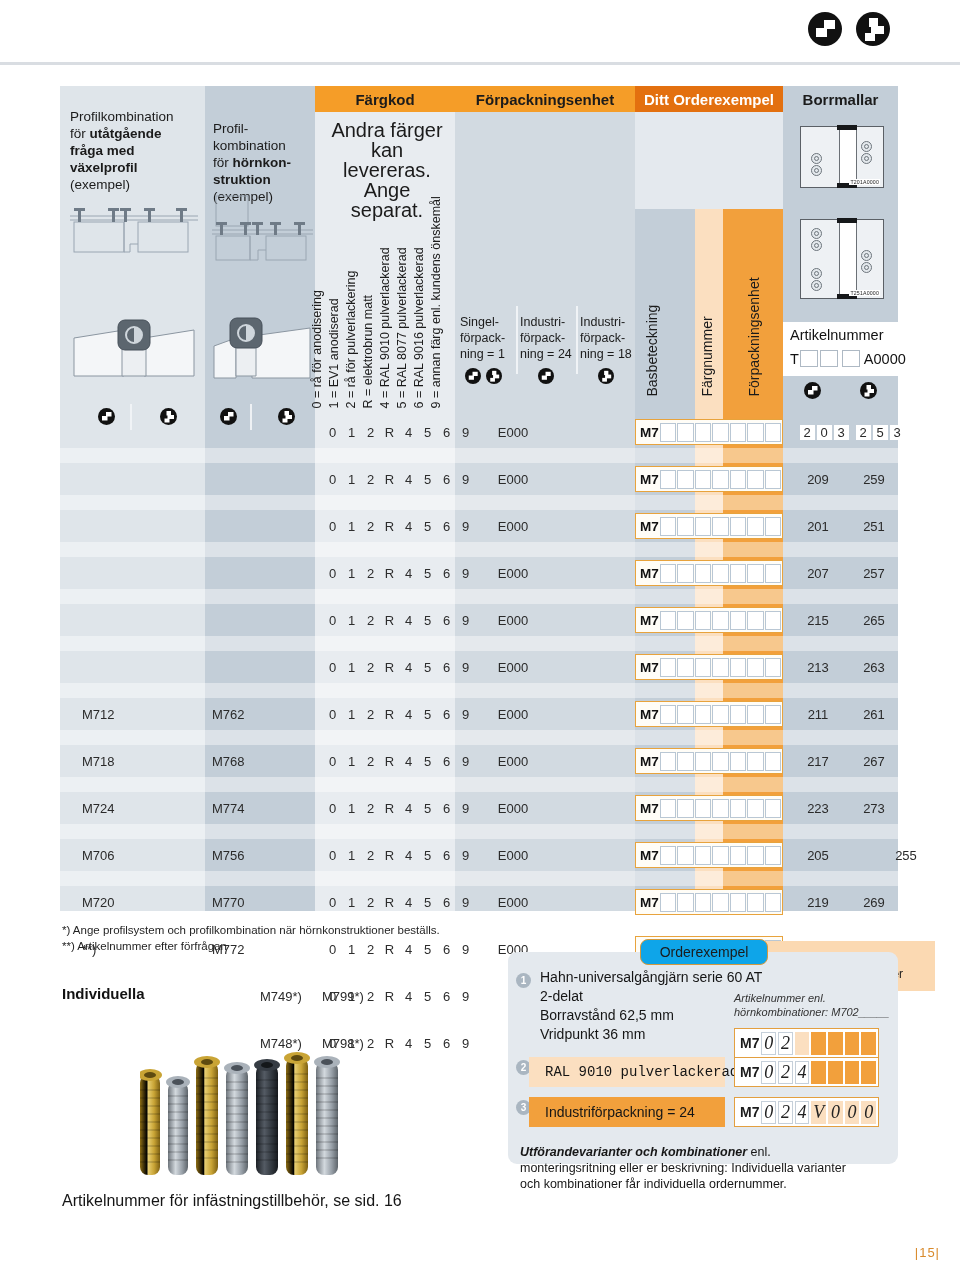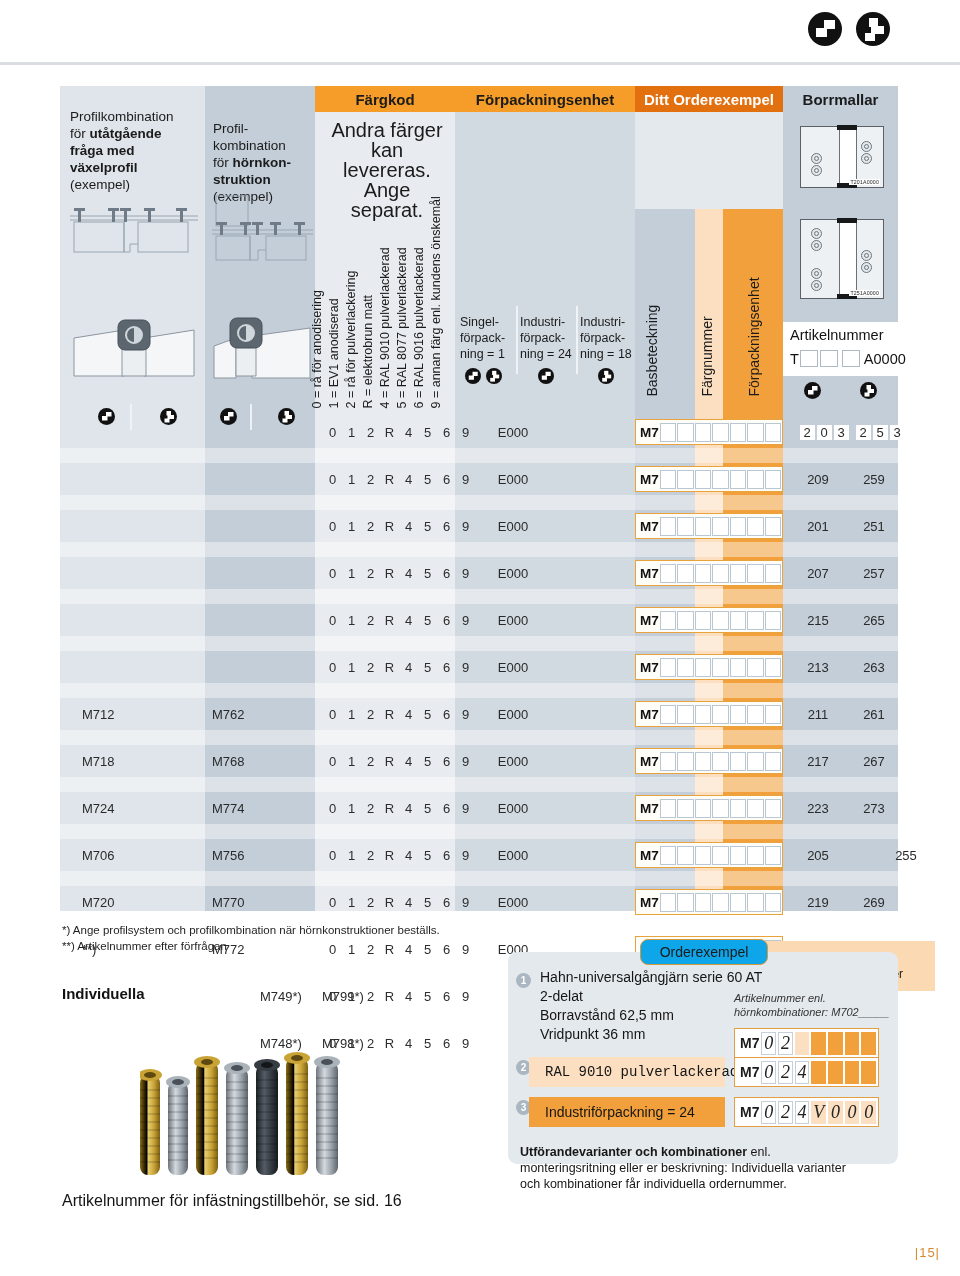--- a/index.html
+++ b/index.html
@@ -91,21 +91,21 @@
   .ocode .lbl{font-size:14px;font-weight:bold;margin-right:2px;}
   .ocode .bx{width:20px;height:21px;border:1px solid #c6d0da;background:#fff;margin-right:2px;
              display:flex;align-items:center;justify-content:center;}
   .ocode .bx.fill{background:#f2a03c;border-color:#f2a03c;}
   .ocode .bx.pale{background:#fbdfc0;border-color:#fbdfc0;}
   .hand{font-family:"Liberation Serif","DejaVu Serif",serif;font-size:18px;font-style:italic;color:#222;}
   .noteit{position:absolute;font-size:11px;font-style:italic;line-height:14px;color:#333;}
 
   
   #bottomnote{position:absolute;left:520px;top:1144px;width:372px;font-size:12.5px;line-height:16px;color:#171717;}
-  #bottomnote b{font-weight:bold;}
+  #bottomnote b{font-weight:bold;font-style:italic;}
 
   #skruv-cap{position:absolute;left:62px;top:1192px;font-size:16px;color:#151515;}
   #pageno{position:absolute;right:20px;bottom:16px;font-size:13px;color:#d98a2b;letter-spacing:1px;}
 </style>
 </head>
 <body>
 
 <div class="abs" id="logo-bar">
   <div class="logo-circle" id="logo-a">
     <svg width="34" height="34" viewBox="0 0 34 34">

